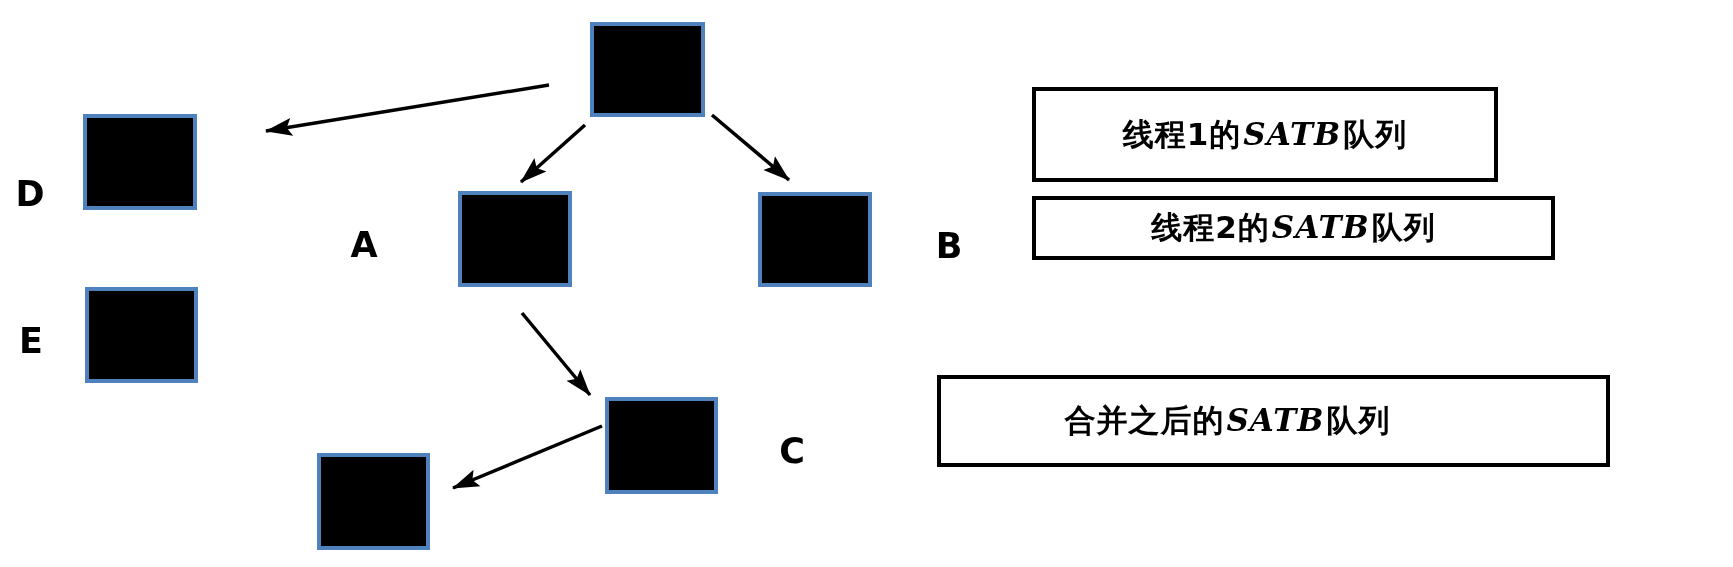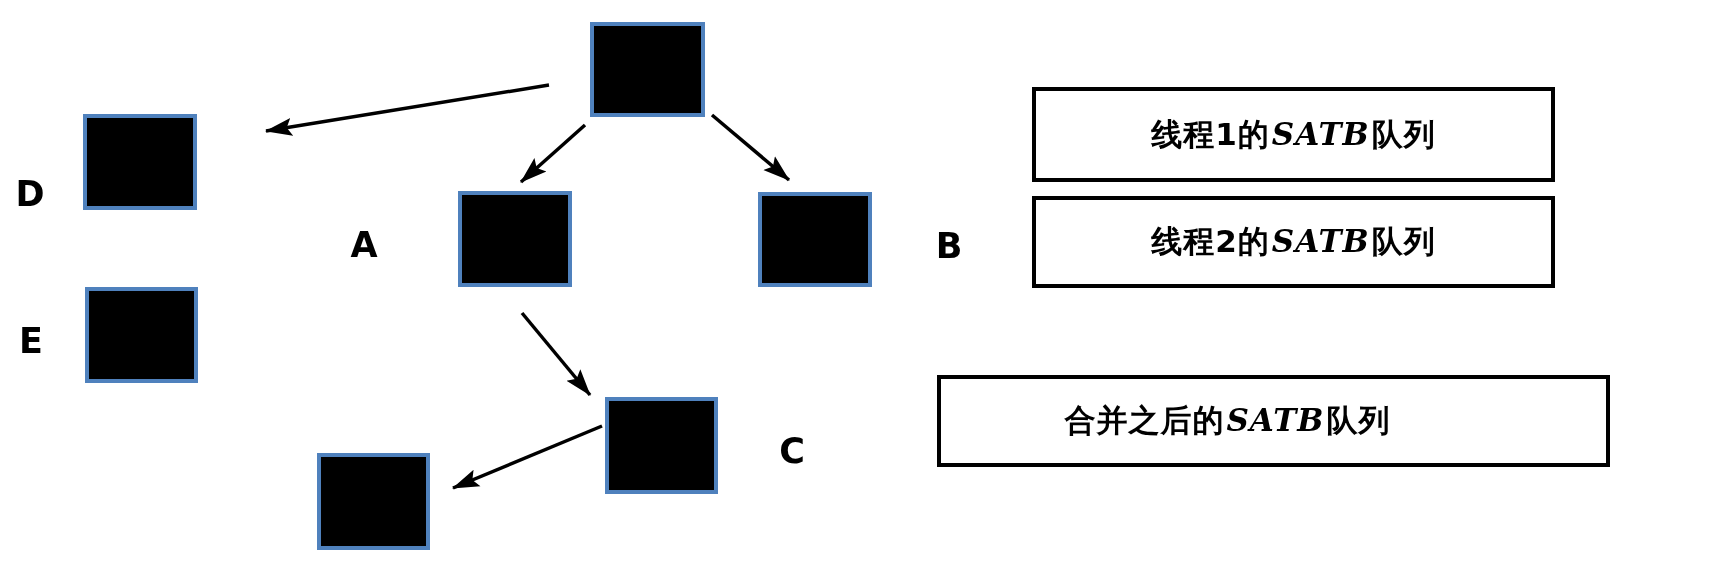--- a/index.html
+++ b/index.html
@@ -48,22 +48,22 @@
   .nlabel-a{left:342px;top:228px;}
   .nlabel-b{left:927px;top:229px;}
   .nlabel-c{left:770px;top:434px;}
   .queue{
     position:absolute;
     box-sizing:border-box;
     background:var(--background);
     border:4px solid var(--queue_border);
     display:flex;align-items:center;justify-content:center;
   }
-  .queue-1{left:1032px;top:87px;width:523px;height:95px;}
-  .queue-2{left:1032px;top:196px;width:523px;height:92px;text-align:right;}
+  .queue-1{left:1032px;top:87px;width:466px;height:95px;}
+  .queue-2{left:1032px;top:196px;width:523px;height:64px;text-align:right;}
   .queue-3{left:937px;top:375px;width:673px;height:92px;padding-right:92px;}
   .qtext{
     font-size:31px;
     font-weight:bold;
     color:var(--label_color);
     white-space:nowrap;
     letter-spacing:1px;
   }
   .satb{
     font-family:"DejaVu Serif","Liberation Serif",serif;

